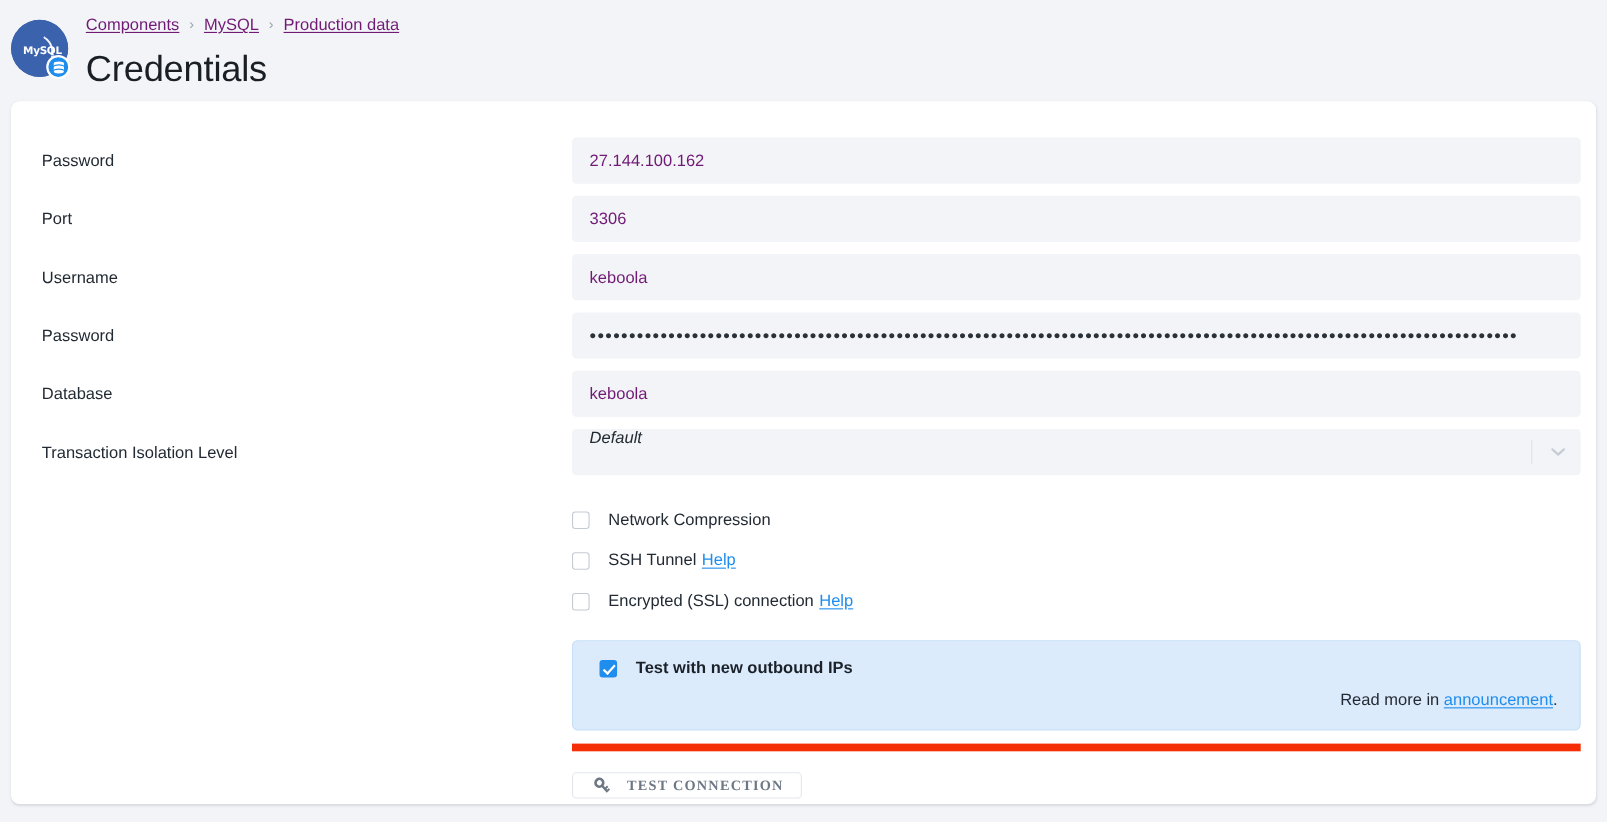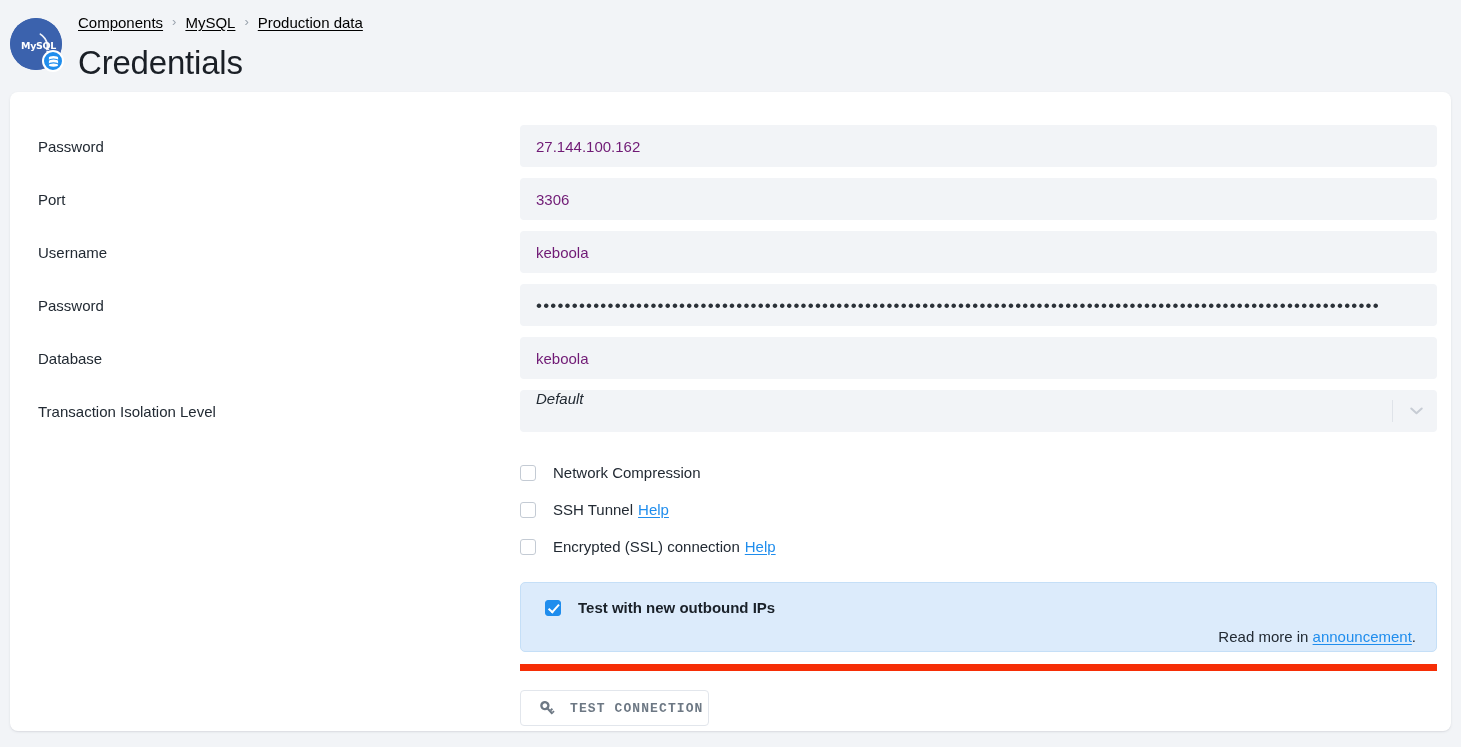--- a/index.html
+++ b/index.html
@@ -68,21 +68,21 @@
 
   .breadcrumb {
     display: flex;
     align-items: center;
     font-size: 15px;
     line-height: 20px;
     color: #7c8794;
     margin-top: 3px;
   }
   .breadcrumb a {
-    color: #000000;
+    color: #701a75;
     text-decoration: underline;
     text-underline-offset: 2px;
     cursor: pointer;
   }
   .crumb-sep {
     margin: 0 9px;
     color: #9aa3ae;
     font-size: 13px;
     display: inline-block;
     transform: translateY(-1px);
@@ -241,21 +241,21 @@
     cursor: pointer;
   }
 
   
   .info-box {
     margin-top: 27px;
     width: 917px;
     background: #dcebfb;
     border: 1px solid #c5dff7;
     border-radius: 5px;
-    padding: 16px 20px 6px 24px;
+    padding: 16px 20px 18px 24px;
   }
   .info-head {
     display: flex;
     align-items: center;
     font-size: 15px;
     font-weight: bold;
     color: #1a2129;
   }
   .info-head .cbox { margin-right: 17px; }
   .info-sub {
@@ -277,29 +277,29 @@
     margin-top: 12px;
     width: 917px;
     height: 7px;
     background: #f62e06;
     border-radius: 0;
   }
 
   
   .test-btn {
     margin-top: 19px;
-    height: 36px;
+    height: 24px;
     display: inline-flex;
     align-items: center;
-    padding: 0 4px 0 18px;
+    padding: 0 16px 0 18px;
     background: #ffffff;
     border: 1px solid #e2e6ec;
     border-radius: 4px;
     cursor: pointer;
-    font-family: Liberation Mono, monospace;
+    font-family: Liberation Serif, serif;
   }
   .test-btn .key-icon {
     display: flex;
     align-items: center;
     margin-right: 14px;
   }
   .test-btn-label {
     font-size: 13px;
     font-weight: bold;
     letter-spacing: 1.1px;

